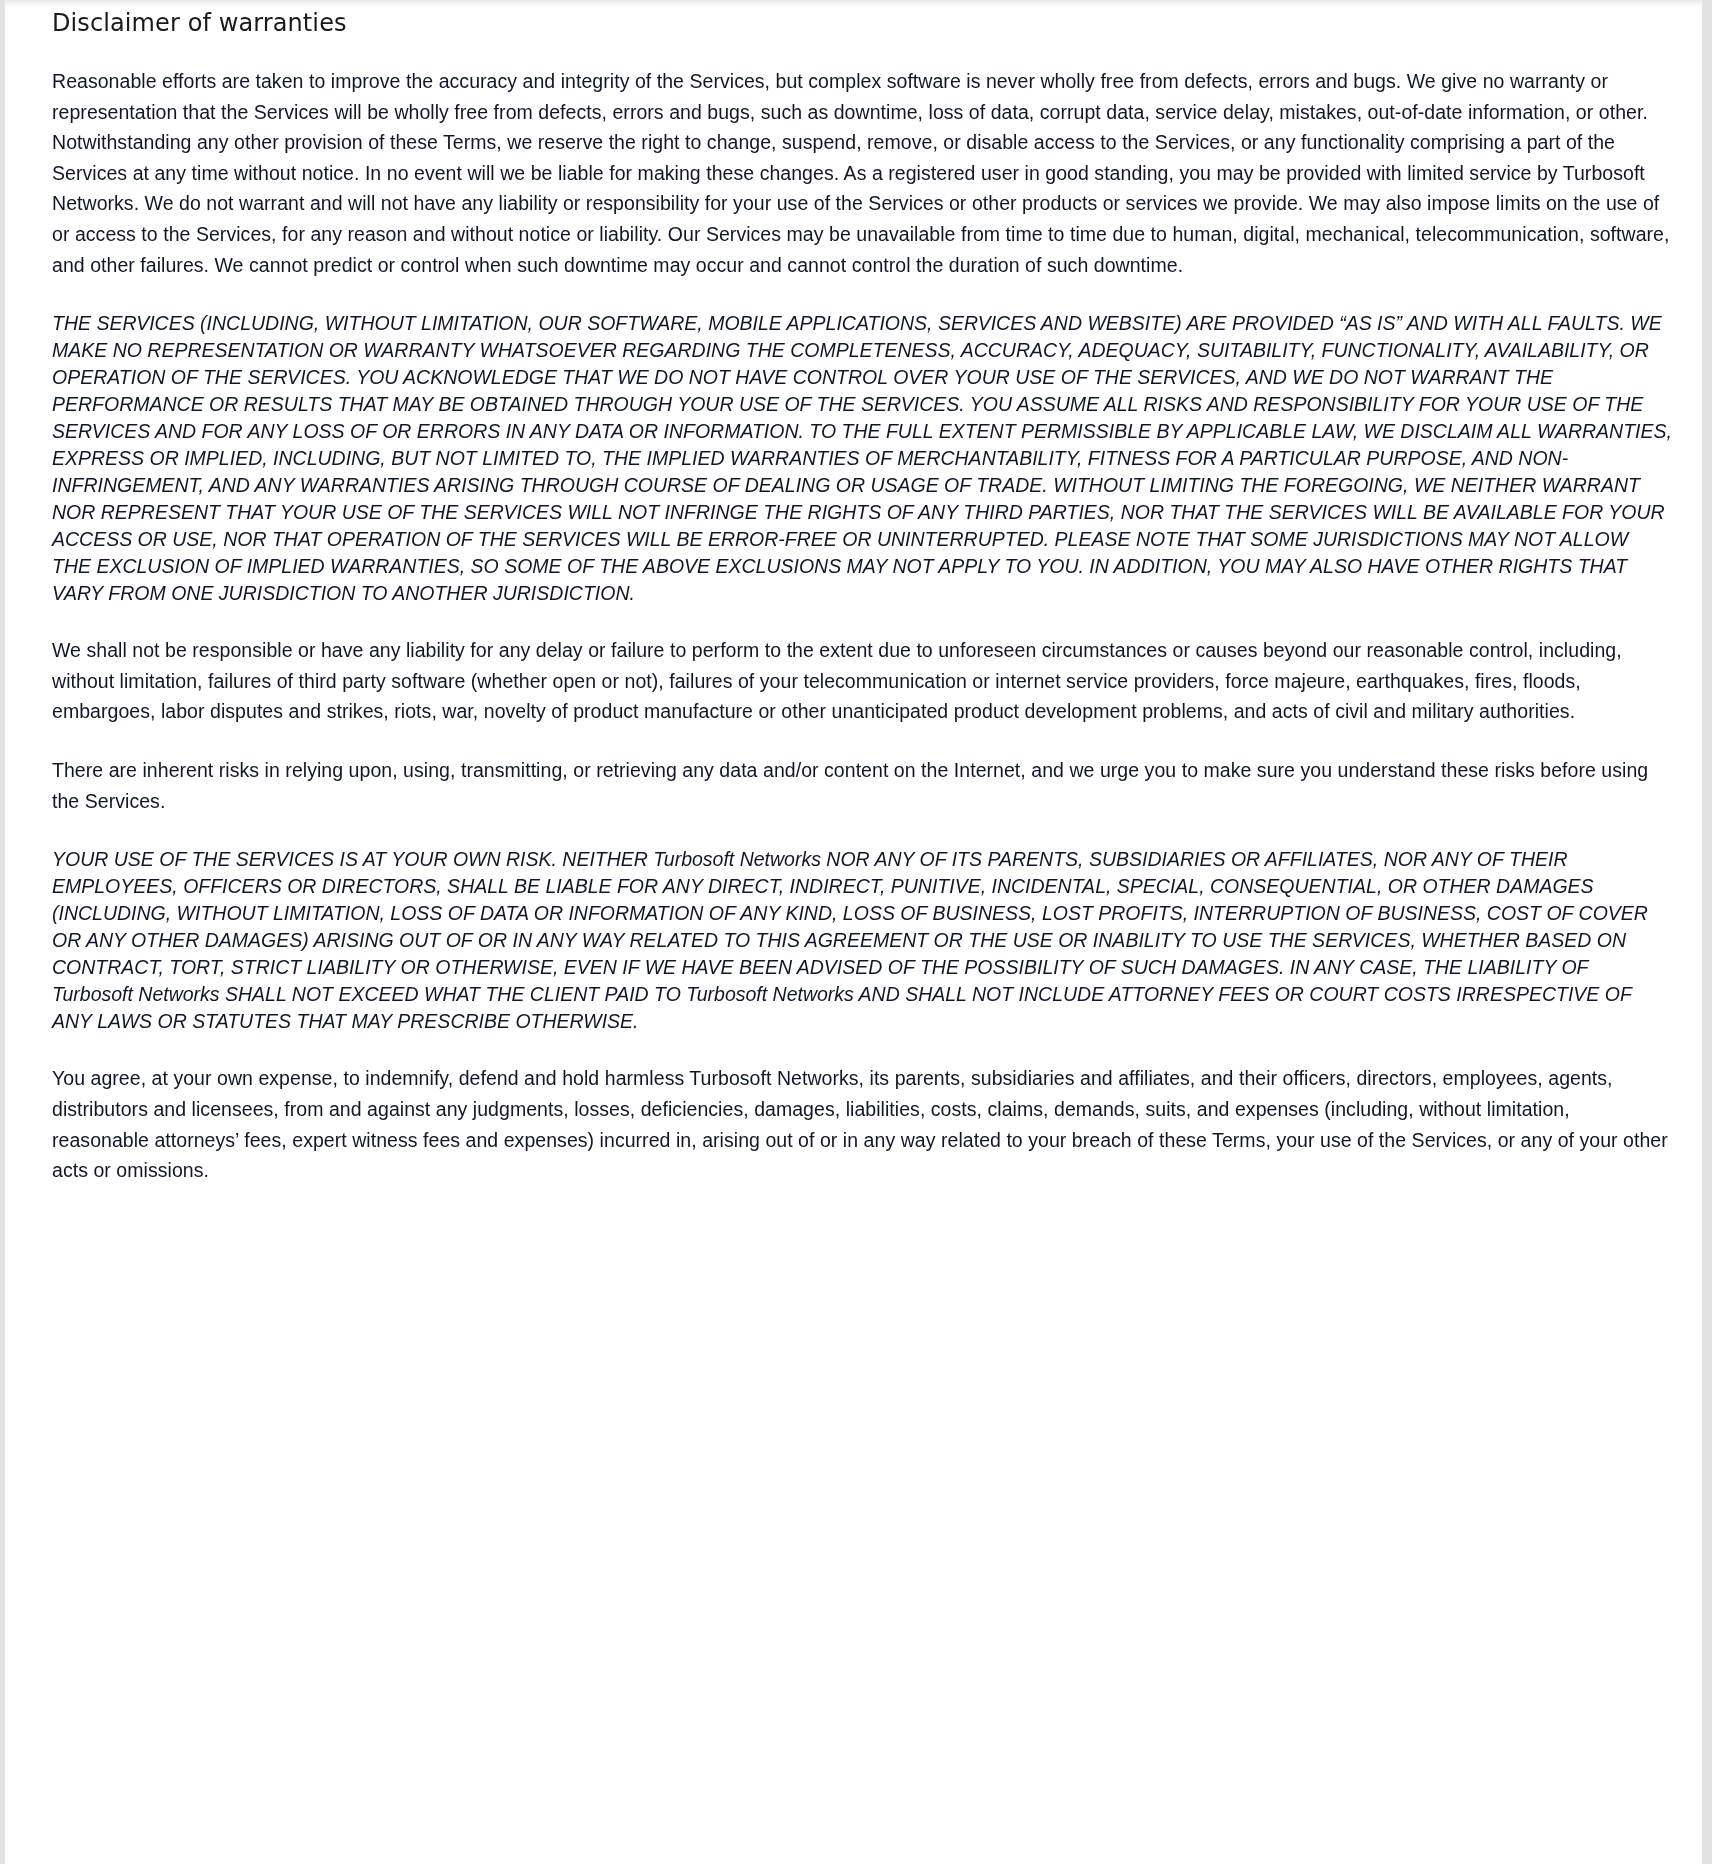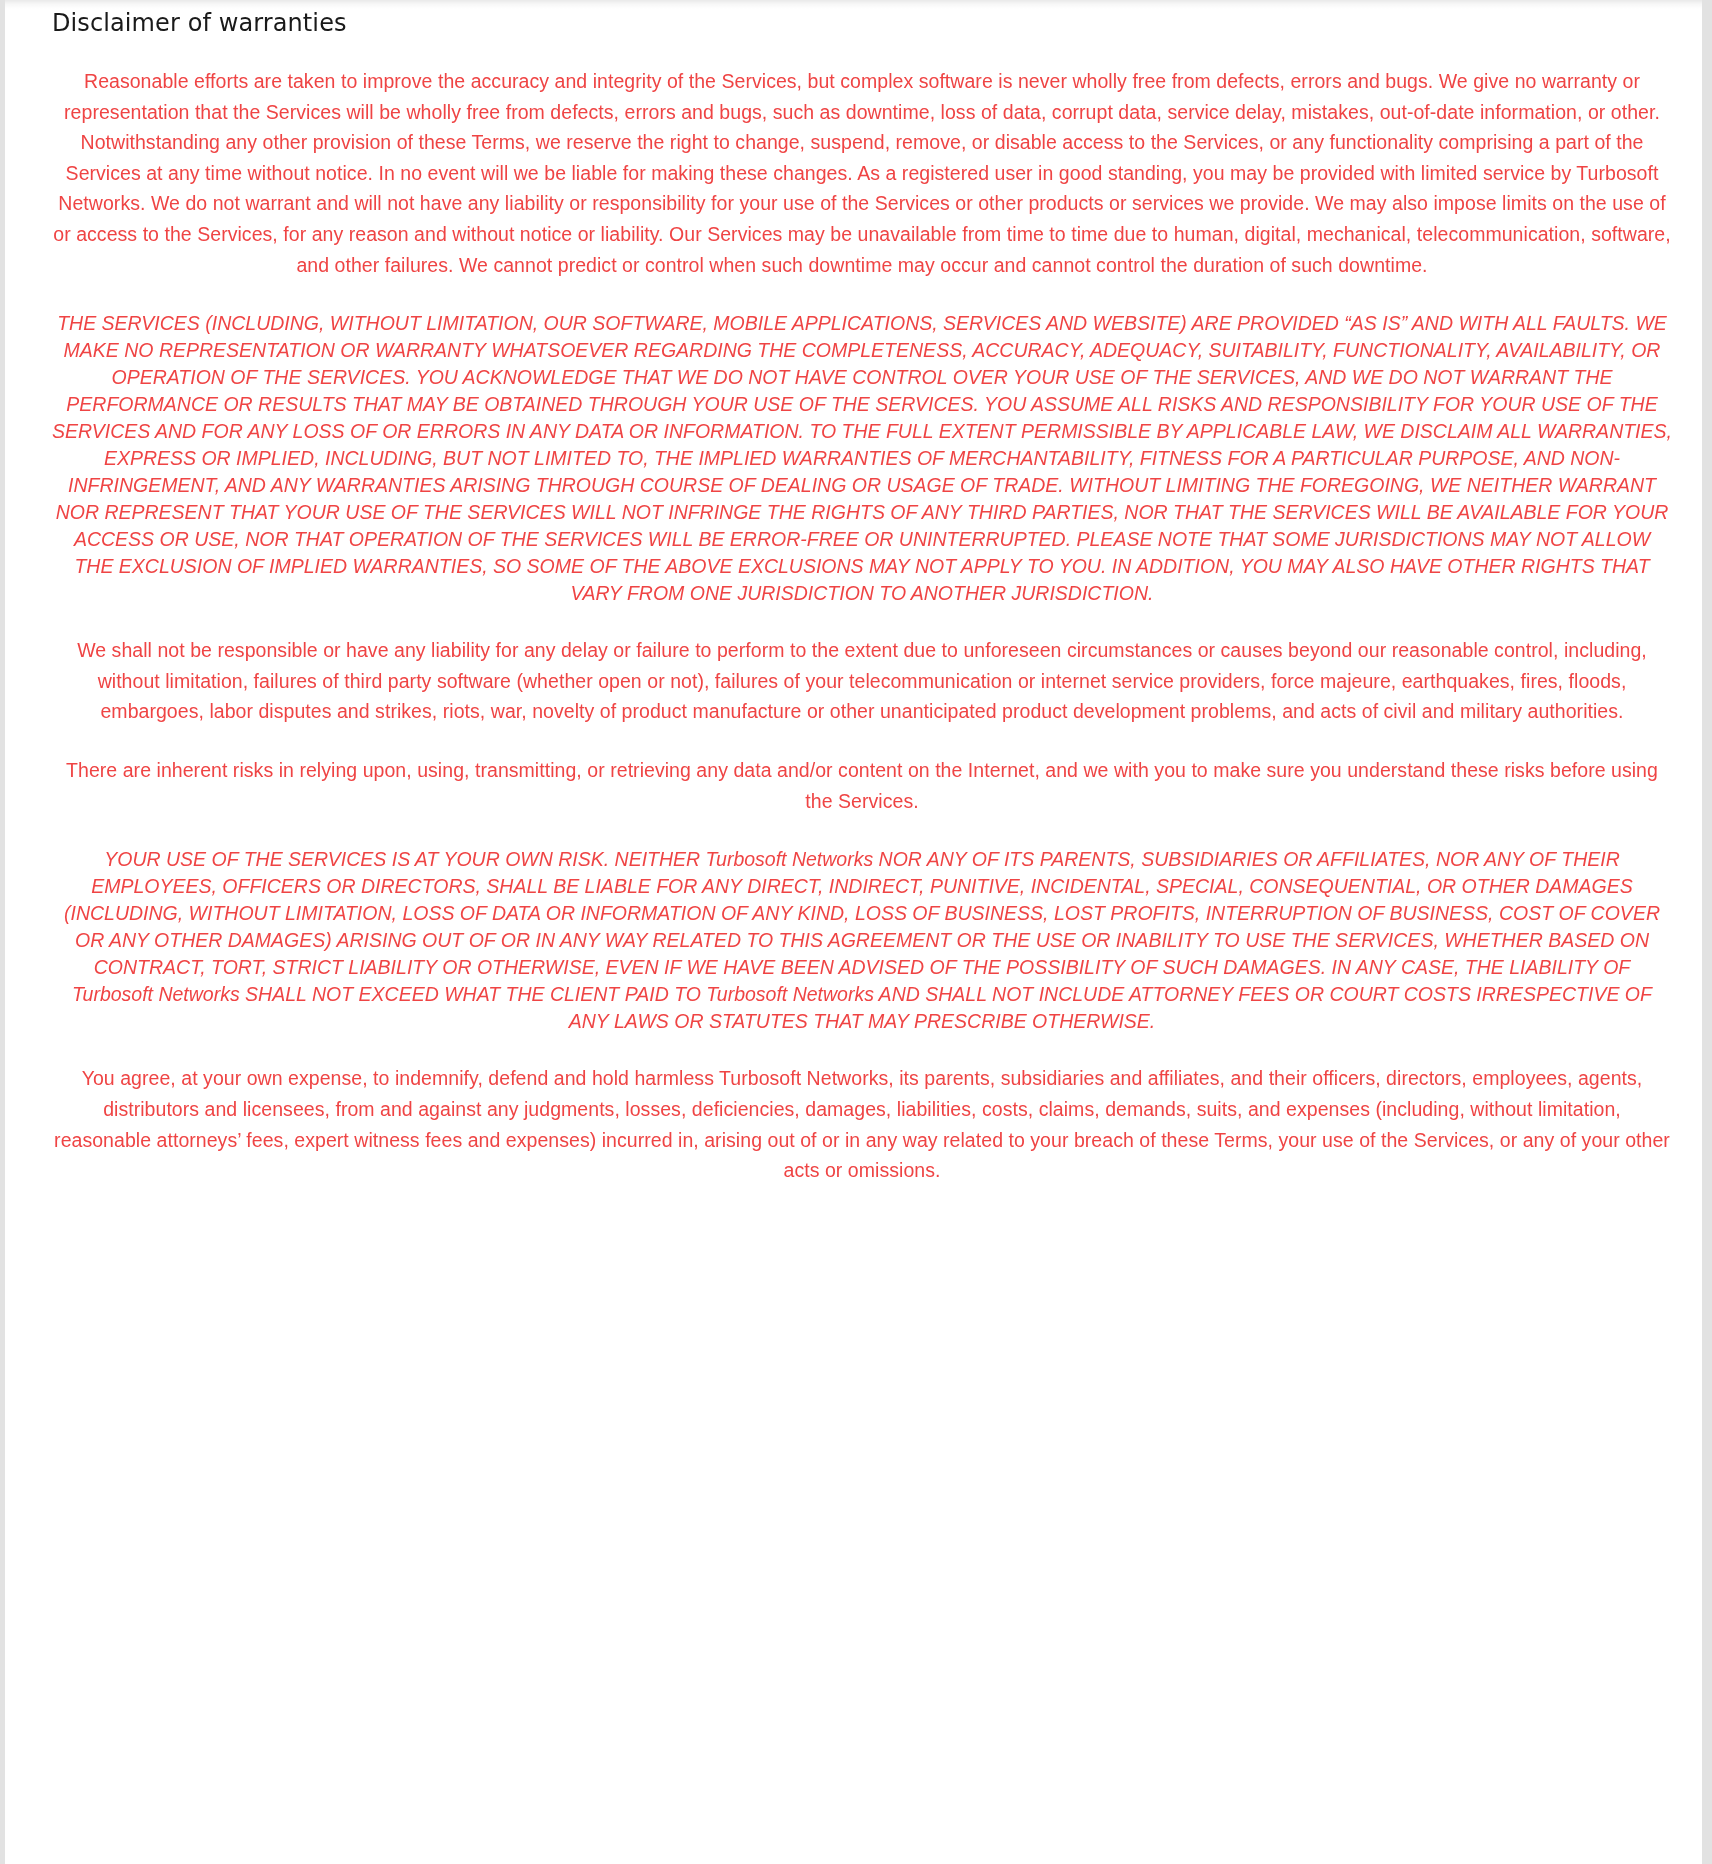--- a/index.html
+++ b/index.html
@@ -63,25 +63,25 @@
   }
 
   
   h2.section-heading.first { margin-top: 8px; }
   h2.section-heading.subsequent { margin-top: 66px; }
 
   p.body-text {
     font-family: "Liberation Sans", sans-serif;
     font-size: 19.5px;
     line-height: 1.57;
-    color: #ef4444;
+    color: #0f172a;
     margin: 28px 0 0 0;
     padding: 0;
     letter-spacing: 0.05px;
-    text-align: center;
+    text-align: left;
   }
 
   
   p.body-text.caps {
     line-height: 1.385;
     letter-spacing: 0.0px;
     margin-top: 30px;
     font-style: italic;
   }
 
@@ -96,20 +96,20 @@
 
 <main class="doc">
 
 <section>
       <h2 class="section-heading first">Disclaimer of warranties</h2>
       <p class="body-text">Reasonable efforts are taken to improve the accuracy and integrity of the Services, but complex software is never wholly free from defects, errors and bugs. We give no warranty or representation that the Services will be wholly free from defects, errors and bugs, such as downtime, loss of data, corrupt data, service delay, mistakes, out-of-date information, or other. Notwithstanding any other provision of these Terms, we reserve the right to change, suspend, remove, or disable access to the Services, or any functionality comprising a part of the Services at any time without notice. In no event will we be liable for making these changes. As a registered user in good standing, you may be provided with limited service by Turbosoft Networks. We do not warrant and will not have any liability or responsibility for your use of the Services or other products or services we provide. We may also impose limits on the use of or access to the Services, for any reason and without notice or liability. Our Services may be unavailable from time to time due to human, digital, mechanical, telecommunication, software, and other failures. We cannot predict or control when such downtime may occur and cannot control the duration of such downtime.</p>
       <p class="body-text caps">THE SERVICES (INCLUDING, WITHOUT LIMITATION, OUR SOFTWARE, MOBILE APPLICATIONS, SERVICES AND WEBSITE) ARE PROVIDED “AS IS” AND WITH ALL FAULTS. WE MAKE NO REPRESENTATION OR WARRANTY WHATSOEVER REGARDING THE COMPLETENESS, ACCURACY, ADEQUACY, SUITABILITY, FUNCTIONALITY, AVAILABILITY, OR OPERATION OF THE SERVICES. YOU ACKNOWLEDGE THAT WE DO NOT HAVE CONTROL OVER YOUR USE OF THE SERVICES, AND WE DO NOT WARRANT THE PERFORMANCE OR RESULTS THAT MAY BE OBTAINED THROUGH YOUR USE OF THE SERVICES. YOU ASSUME ALL RISKS AND RESPONSIBILITY FOR YOUR USE OF THE SERVICES AND FOR ANY LOSS OF OR ERRORS IN ANY DATA OR INFORMATION. TO THE FULL EXTENT PERMISSIBLE BY APPLICABLE LAW, WE DISCLAIM ALL WARRANTIES, EXPRESS OR IMPLIED, INCLUDING, BUT NOT LIMITED TO, THE IMPLIED WARRANTIES OF MERCHANTABILITY, FITNESS FOR A PARTICULAR PURPOSE, AND NON-INFRINGEMENT, AND ANY WARRANTIES ARISING THROUGH COURSE OF DEALING OR USAGE OF TRADE. WITHOUT LIMITING THE FOREGOING, WE NEITHER WARRANT NOR REPRESENT THAT YOUR USE OF THE SERVICES WILL NOT INFRINGE THE RIGHTS OF ANY THIRD PARTIES, NOR THAT THE SERVICES WILL BE AVAILABLE FOR YOUR ACCESS OR USE, NOR THAT OPERATION OF THE SERVICES WILL BE ERROR-FREE OR UNINTERRUPTED. PLEASE NOTE THAT SOME JURISDICTIONS MAY NOT ALLOW THE EXCLUSION OF IMPLIED WARRANTIES, SO SOME OF THE ABOVE EXCLUSIONS MAY NOT APPLY TO YOU. IN ADDITION, YOU MAY ALSO HAVE OTHER RIGHTS THAT VARY FROM ONE JURISDICTION TO ANOTHER JURISDICTION.</p>
       <p class="body-text">We shall not be responsible or have any liability for any delay or failure to perform to the extent due to unforeseen circumstances or causes beyond our reasonable control, including, without limitation, failures of third party software (whether open or not), failures of your telecommunication or internet service providers, force majeure, earthquakes, fires, floods, embargoes, labor disputes and strikes, riots, war, novelty of product manufacture or other unanticipated product development problems, and acts of civil and military authorities.</p>
     </section>
     <section>
-      <p class="body-text">There are inherent risks in relying upon, using, transmitting, or retrieving any data and/or content on the Internet, and we with you to make sure you understand these risks before using the Services.</p>
+      <p class="body-text">There are inherent risks in relying upon, using, transmitting, or retrieving any data and/or content on the Internet, and we urge you to make sure you understand these risks before using the Services.</p>
       <p class="body-text caps">YOUR USE OF THE SERVICES IS AT YOUR OWN RISK. NEITHER Turbosoft Networks NOR ANY OF ITS PARENTS, SUBSIDIARIES OR AFFILIATES, NOR ANY OF THEIR EMPLOYEES, OFFICERS OR DIRECTORS, SHALL BE LIABLE FOR ANY DIRECT, INDIRECT, PUNITIVE, INCIDENTAL, SPECIAL, CONSEQUENTIAL, OR OTHER DAMAGES (INCLUDING, WITHOUT LIMITATION, LOSS OF DATA OR INFORMATION OF ANY KIND, LOSS OF BUSINESS, LOST PROFITS, INTERRUPTION OF BUSINESS, COST OF COVER OR ANY OTHER DAMAGES) ARISING OUT OF OR IN ANY WAY RELATED TO THIS AGREEMENT OR THE USE OR INABILITY TO USE THE SERVICES, WHETHER BASED ON CONTRACT, TORT, STRICT LIABILITY OR OTHERWISE, EVEN IF WE HAVE BEEN ADVISED OF THE POSSIBILITY OF SUCH DAMAGES. IN ANY CASE, THE LIABILITY OF Turbosoft Networks SHALL NOT EXCEED WHAT THE CLIENT PAID TO Turbosoft Networks AND SHALL NOT INCLUDE ATTORNEY FEES OR COURT COSTS IRRESPECTIVE OF ANY LAWS OR STATUTES THAT MAY PRESCRIBE OTHERWISE.</p>
     </section>
     <section>
       <p class="body-text">You agree, at your own expense, to indemnify, defend and hold harmless Turbosoft Networks, its parents, subsidiaries and affiliates, and their officers, directors, employees, agents, distributors and licensees, from and against any judgments, losses, deficiencies, damages, liabilities, costs, claims, demands, suits, and expenses (including, without limitation, reasonable attorneys’ fees, expert witness fees and expenses) incurred in, arising out of or in any way related to your breach of these Terms, your use of the Services, or any of your other acts or omissions.</p>
     </section>
     <div class="doc-end-spacer"></div>
   </main>
 
 </body></html>

